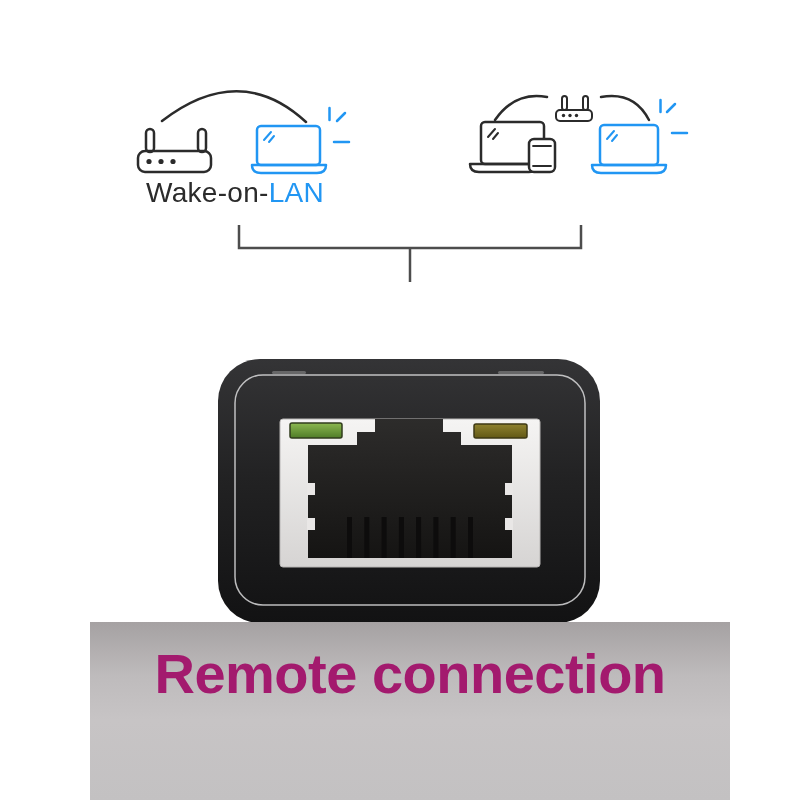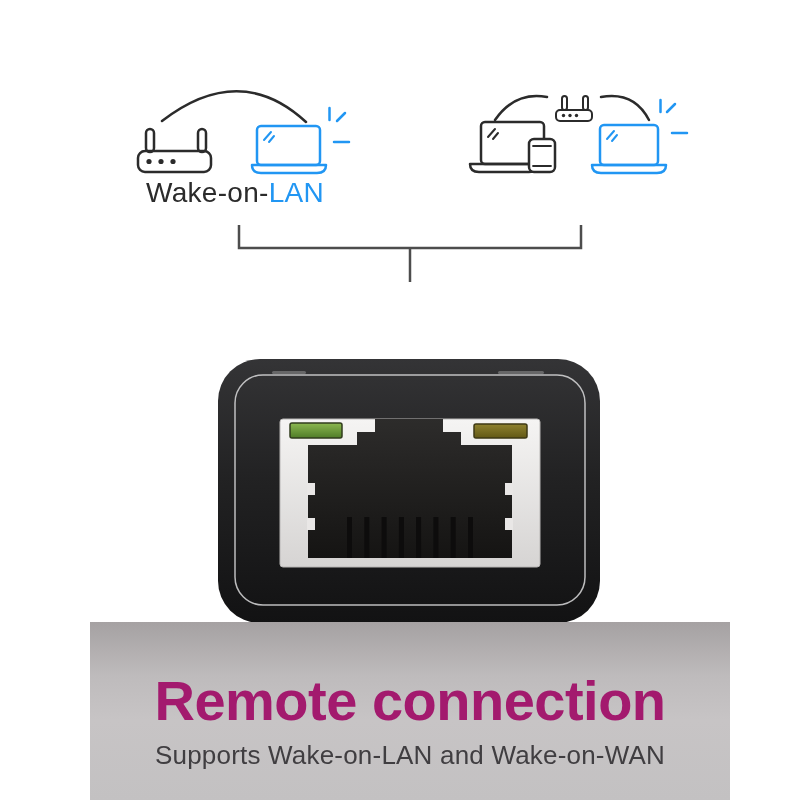--- a/index.html
+++ b/index.html
@@ -23,21 +23,21 @@
   .bracket-svg{position:absolute;left:218px;top:220px;}
 
   .device-svg{position:absolute;left:200px;top:355px;}
 
   .banner{
     position:absolute;left:80px;top:622px;width:640px;height:178px;
     background:linear-gradient(180deg,#a5a1a2 0%,#bebbbc 30%,#c7c4c5 55%,#c3c1c2 100%);
     text-align:center;
   }
   .banner-title{
-    padding-top:51px;font-size:56px;line-height:1.0;font-weight:600;
+    padding-top:24px;font-size:56px;line-height:1.0;font-weight:600;
     letter-spacing:-.5px;color:var(--title-magenta);
   }
   .banner-subtitle{
     margin-top:11px;font-size:26px;font-weight:400;color:var(--subtitle-gray);letter-spacing:.2px;
   }
 
   .stroke-dark{stroke:var(--outline-dark);stroke-width:2.5;fill:none;stroke-linecap:round;stroke-linejoin:round;}
   .stroke-blue{stroke:var(--accent-blue);stroke-width:2.5;fill:none;stroke-linecap:round;stroke-linejoin:round;}
   .fill-dark{fill:var(--outline-dark);}
 </style>
@@ -157,16 +157,15 @@
         <rect x="240.7" y="162" width="5" height="41"></rect>
         <rect x="258" y="162" width="5" height="41"></rect>
       </g>
       <rect x="80" y="68" width="52" height="15" rx="2" fill="url(#greenGrad)" stroke="#313c1d" stroke-width="1.5"></rect>
       <rect x="264" y="69" width="53" height="14" rx="2" fill="url(#amberGrad)" stroke="#3e3914" stroke-width="1.5"></rect>
     </g>
   </svg>
 
   <div class="banner">
     <div class="banner-title">Remote connection</div>
-    <div class="banner-subtitle">Supports Wake-on-LAN and Wake-on-WAN</div>
   </div>
 
 </div>
 
 </body></html>

